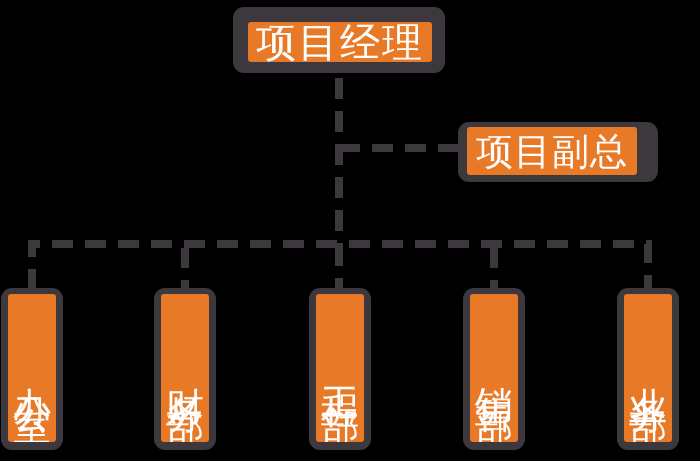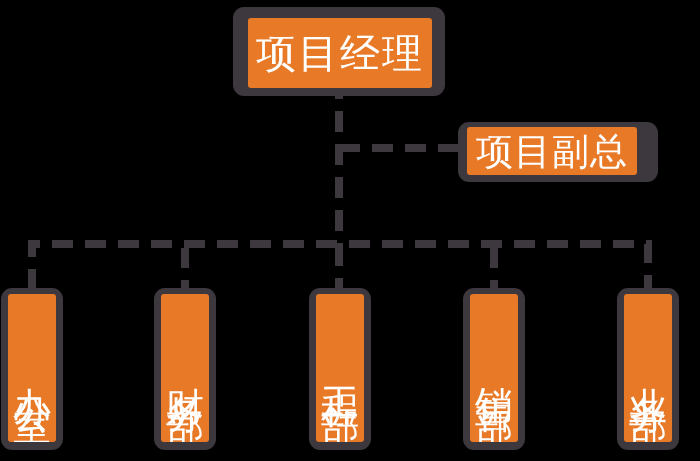--- a/index.html
+++ b/index.html
@@ -37,22 +37,23 @@
     align-items: center;
     justify-content: center;
     color: #FFFFFF;
     overflow: hidden;
   }
   
   #node-root {
     left: 233px;
     top: 7px;
     width: 212px;
-    height: 89px;
+    height: 66px;
     padding: 11px 13px 8px 15px;
+    align-items: center;
   }
   #node-root .node-inner {
     font-size: 40px;
     letter-spacing: 2px;
     line-height: 1;
   }
   
   #node-deputy {
     left: 458px;
     top: 122px;

